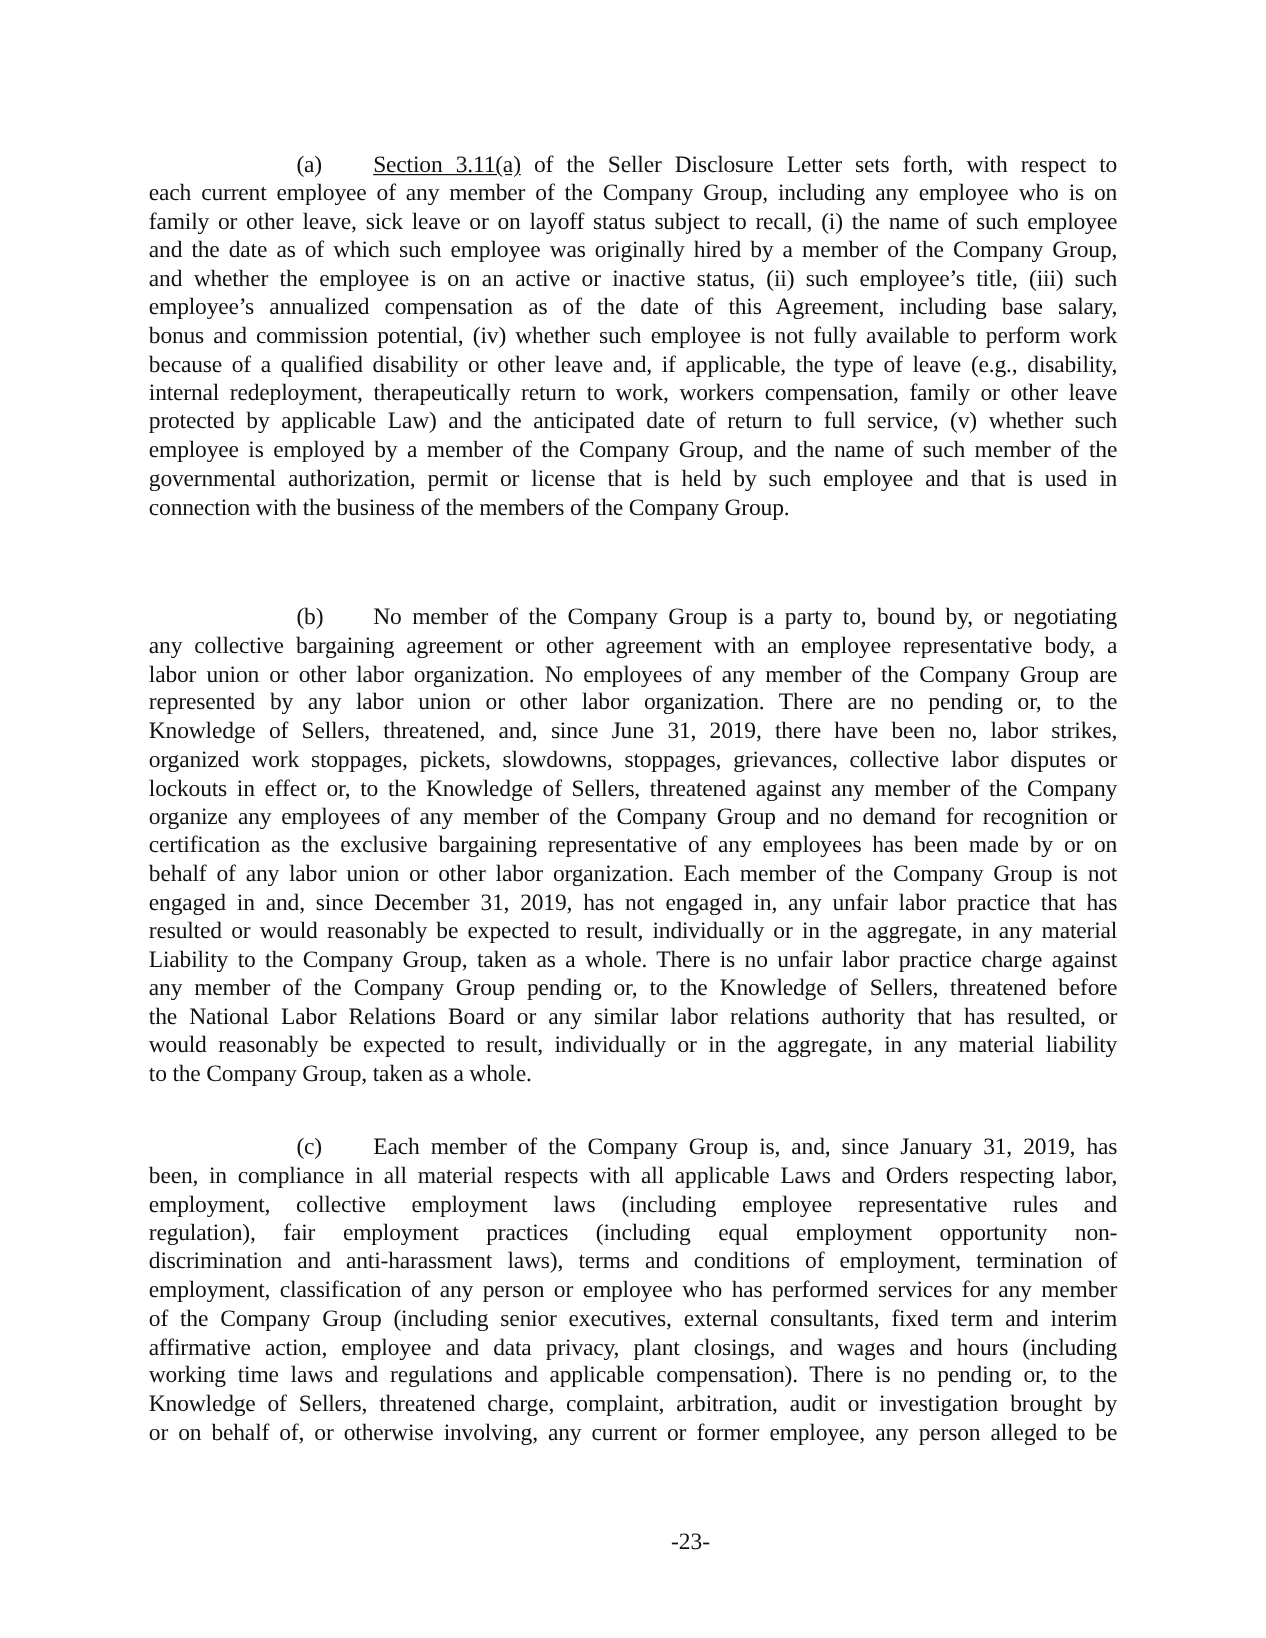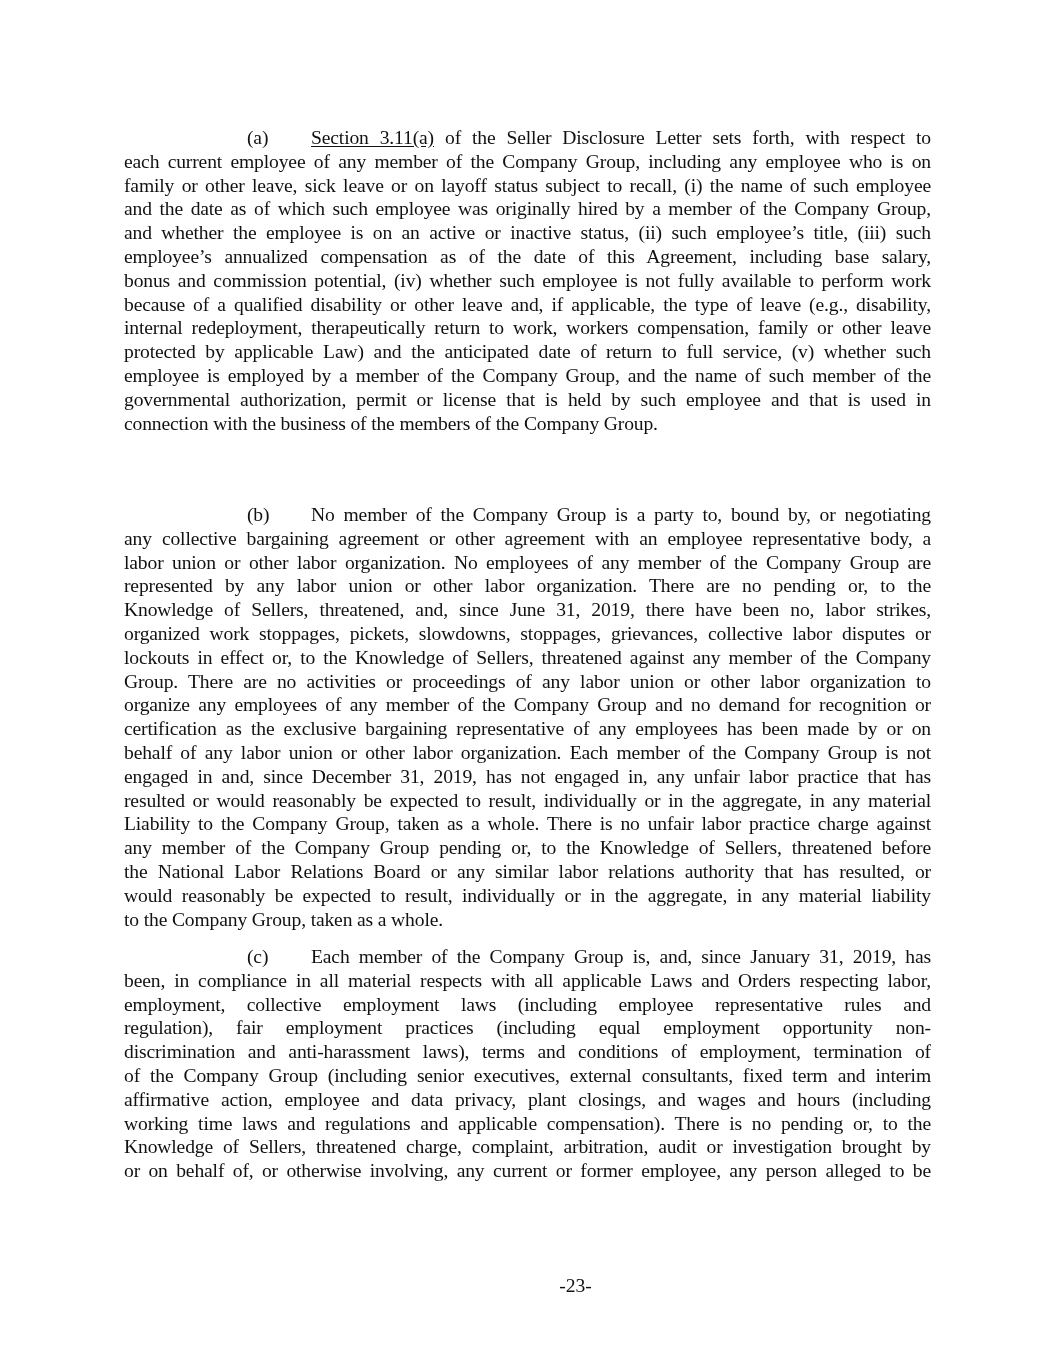--- a/index.html
+++ b/index.html
@@ -54,39 +54,39 @@
   </div>
 
   <div class="para" id="para-b">
     <span class="line first"><span class="lbl">(b)</span><span>No member of the Company Group is a party to, bound by, or negotiating</span></span>
     <span class="line">any collective bargaining agreement or other agreement with an employee representative body, a</span>
     <span class="line">labor union or other labor organization.  No employees of any member of the Company Group are</span>
     <span class="line">represented by any labor union or other labor organization. There are no pending or, to the</span>
     <span class="line">Knowledge of Sellers, threatened, and, since June 31, 2019, there have been no, labor strikes,</span>
     <span class="line">organized work stoppages, pickets, slowdowns, stoppages, grievances, collective labor disputes or</span>
     <span class="line">lockouts in effect or, to the Knowledge of Sellers, threatened against any member of the Company</span>
-    <span class="line">Group.  There are no activities or proceedings of any labor union or other labor organization to</span>
     <span class="line">organize any employees of any member of the Company Group and no demand for recognition or</span>
     <span class="line">certification as the exclusive bargaining representative of any employees has been made by or on</span>
     <span class="line">behalf of any labor union or other labor organization.  Each member of the Company Group is not</span>
     <span class="line">engaged in and, since December 31, 2019, has not engaged in, any unfair labor practice that has</span>
     <span class="line">resulted or would reasonably be expected to result, individually or in the aggregate, in any material</span>
     <span class="line">Liability to the Company Group, taken as a whole.  There is no unfair labor practice charge against</span>
     <span class="line">any member of the Company Group pending or, to the Knowledge of Sellers, threatened before</span>
     <span class="line">the National Labor Relations Board or any similar labor relations authority that has resulted, or</span>
     <span class="line">would reasonably be expected to result, individually or in the aggregate, in any material liability</span>
     <span class="line last">to the Company Group, taken as a whole.</span>
   </div>
 
   <div class="para" id="para-c">
     <span class="line first"><span class="lbl">(c)</span><span>Each member of the Company Group is, and, since January 31, 2019, has</span></span>
     <span class="line">been, in compliance in all material respects with all applicable Laws and Orders respecting labor,</span>
     <span class="line">employment, collective employment laws (including employee representative rules and</span>
     <span class="line">regulation), fair employment practices (including equal employment opportunity non-</span>
     <span class="line">discrimination and anti-harassment laws), terms and conditions of employment, termination of</span>
+    <span class="line">employment, classification of any person or employee who has performed services for any member</span>
     <span class="line">of the Company Group (including senior executives, external consultants, fixed term and interim</span>
     <span class="line">affirmative action, employee and data privacy, plant closings, and wages and hours (including</span>
     <span class="line">working time laws and regulations and applicable compensation).  There is no pending or, to the</span>
     <span class="line">Knowledge of Sellers, threatened charge, complaint, arbitration, audit or investigation brought by</span>
     <span class="line">or on behalf of, or otherwise involving, any current or former employee, any person alleged to be</span>
   </div>
 
   <div class="footer">-23-</div>
 </div>
 

